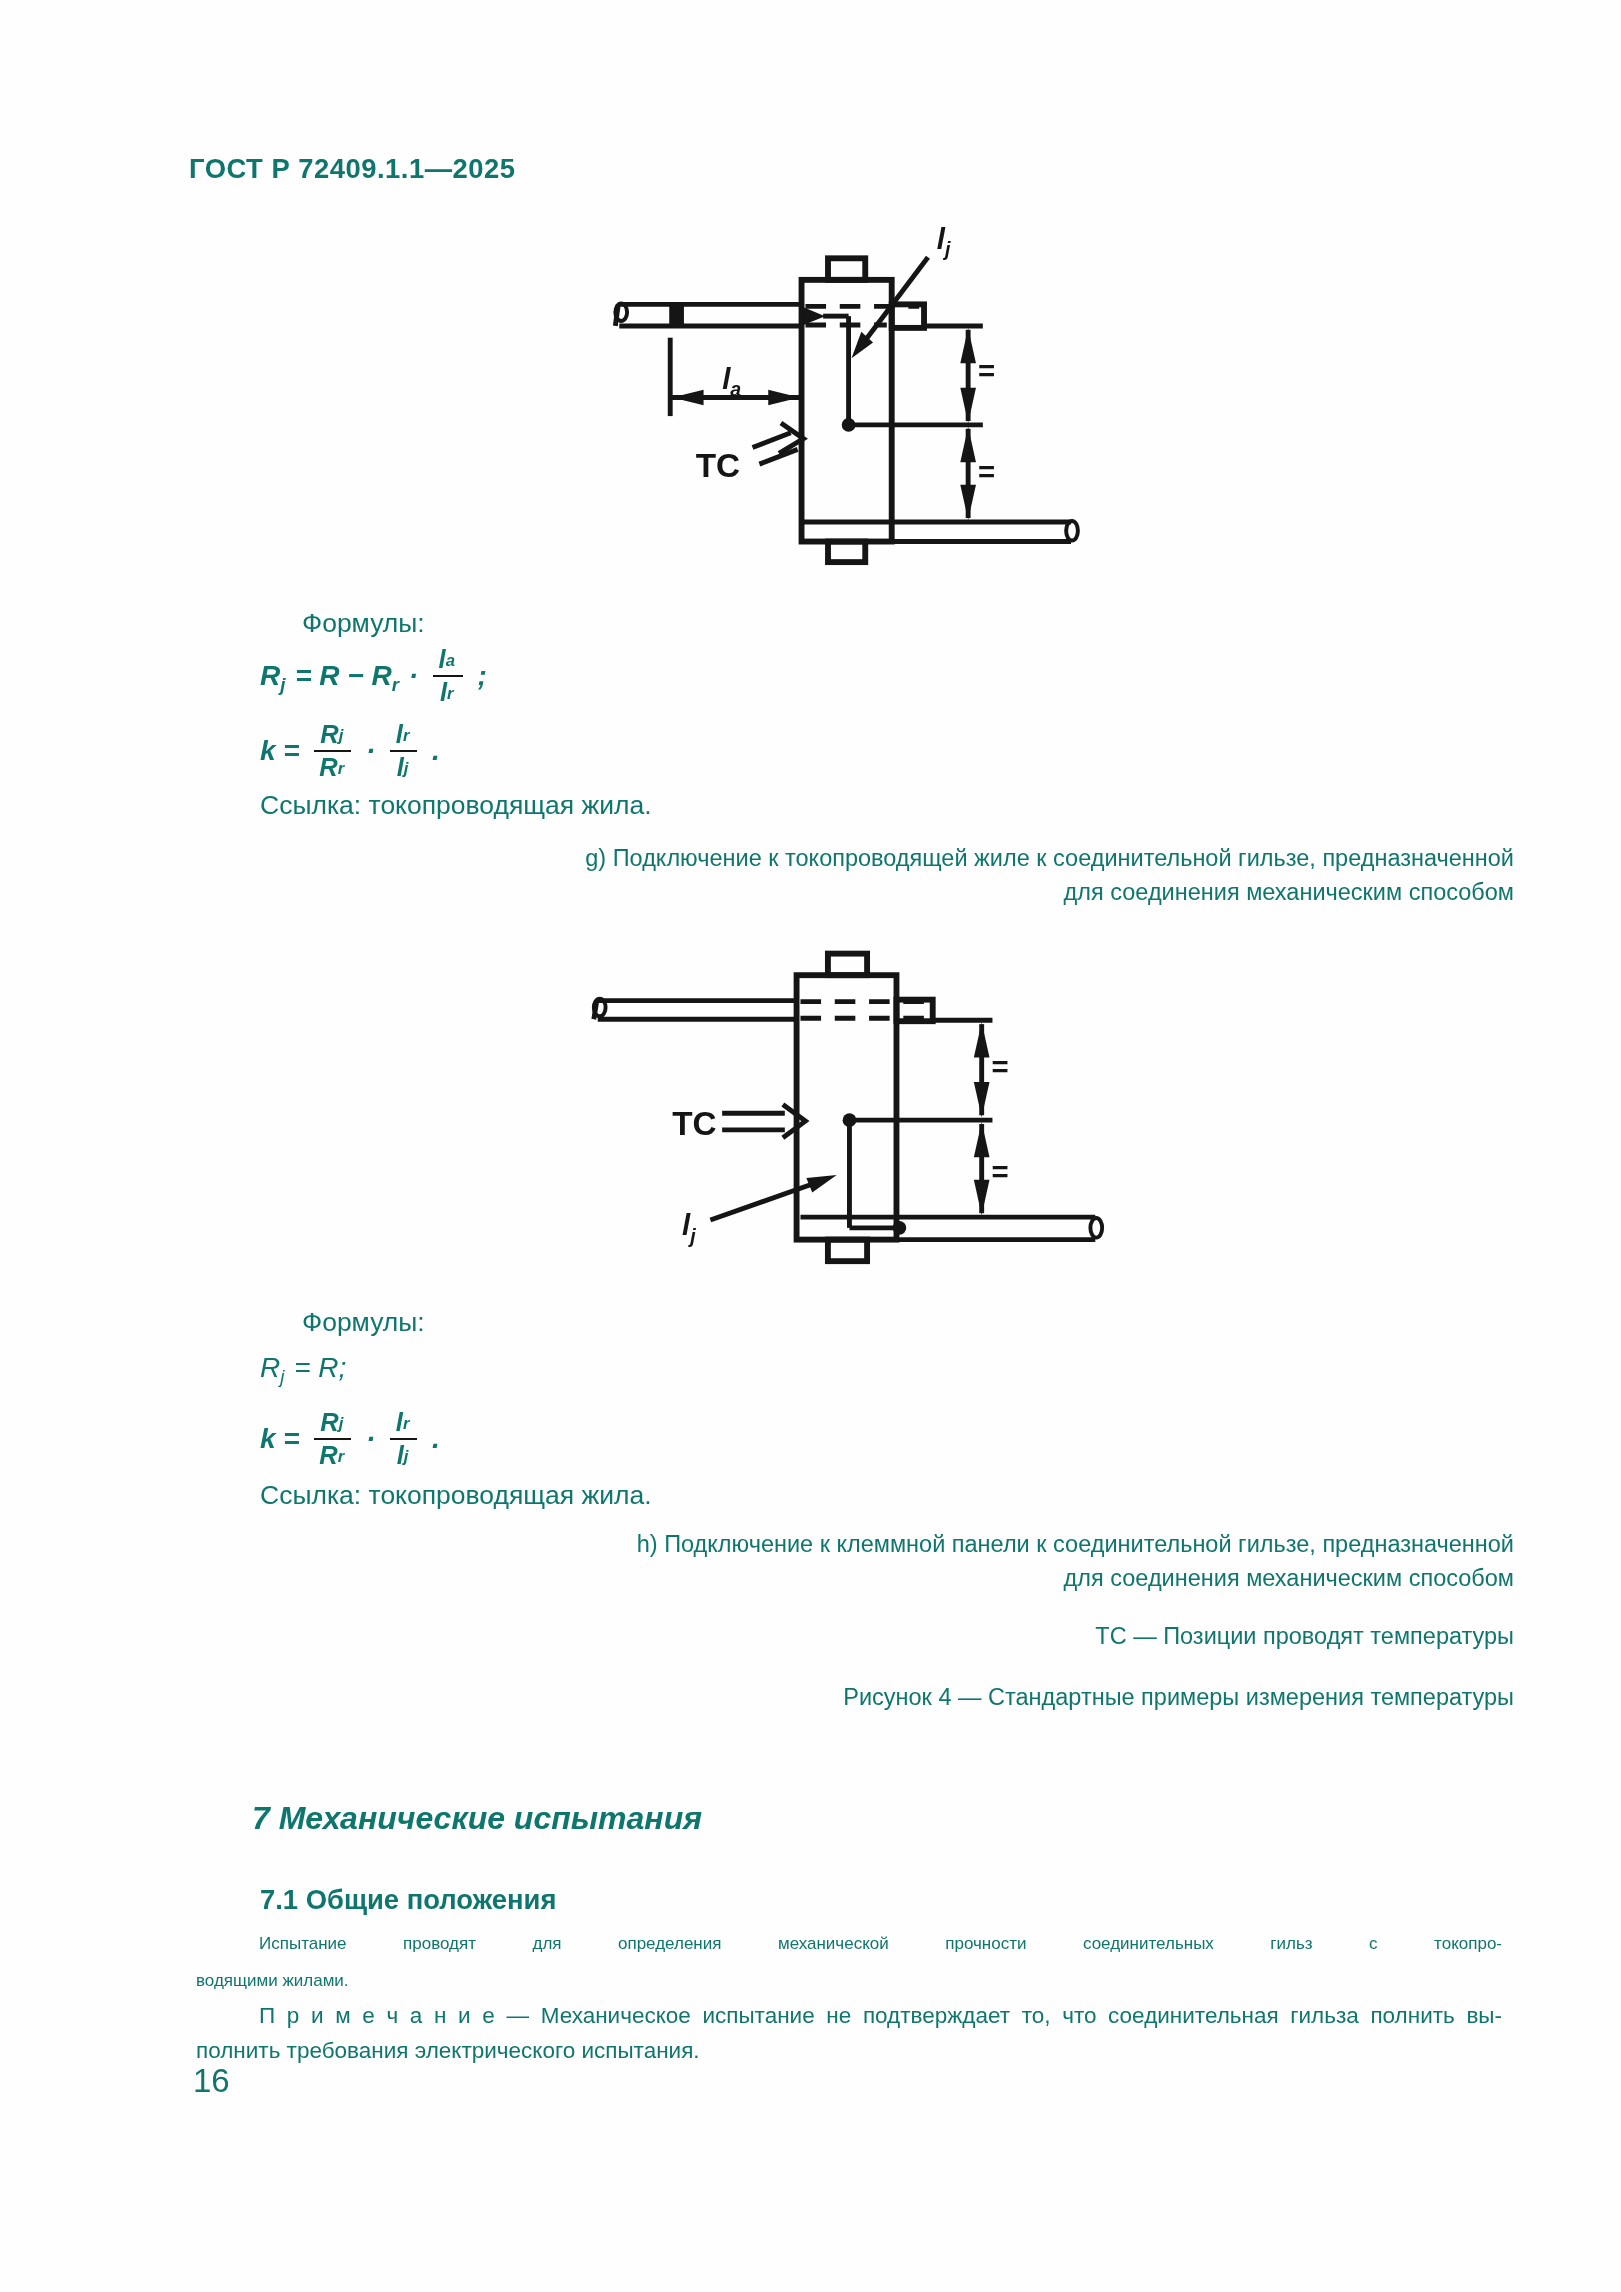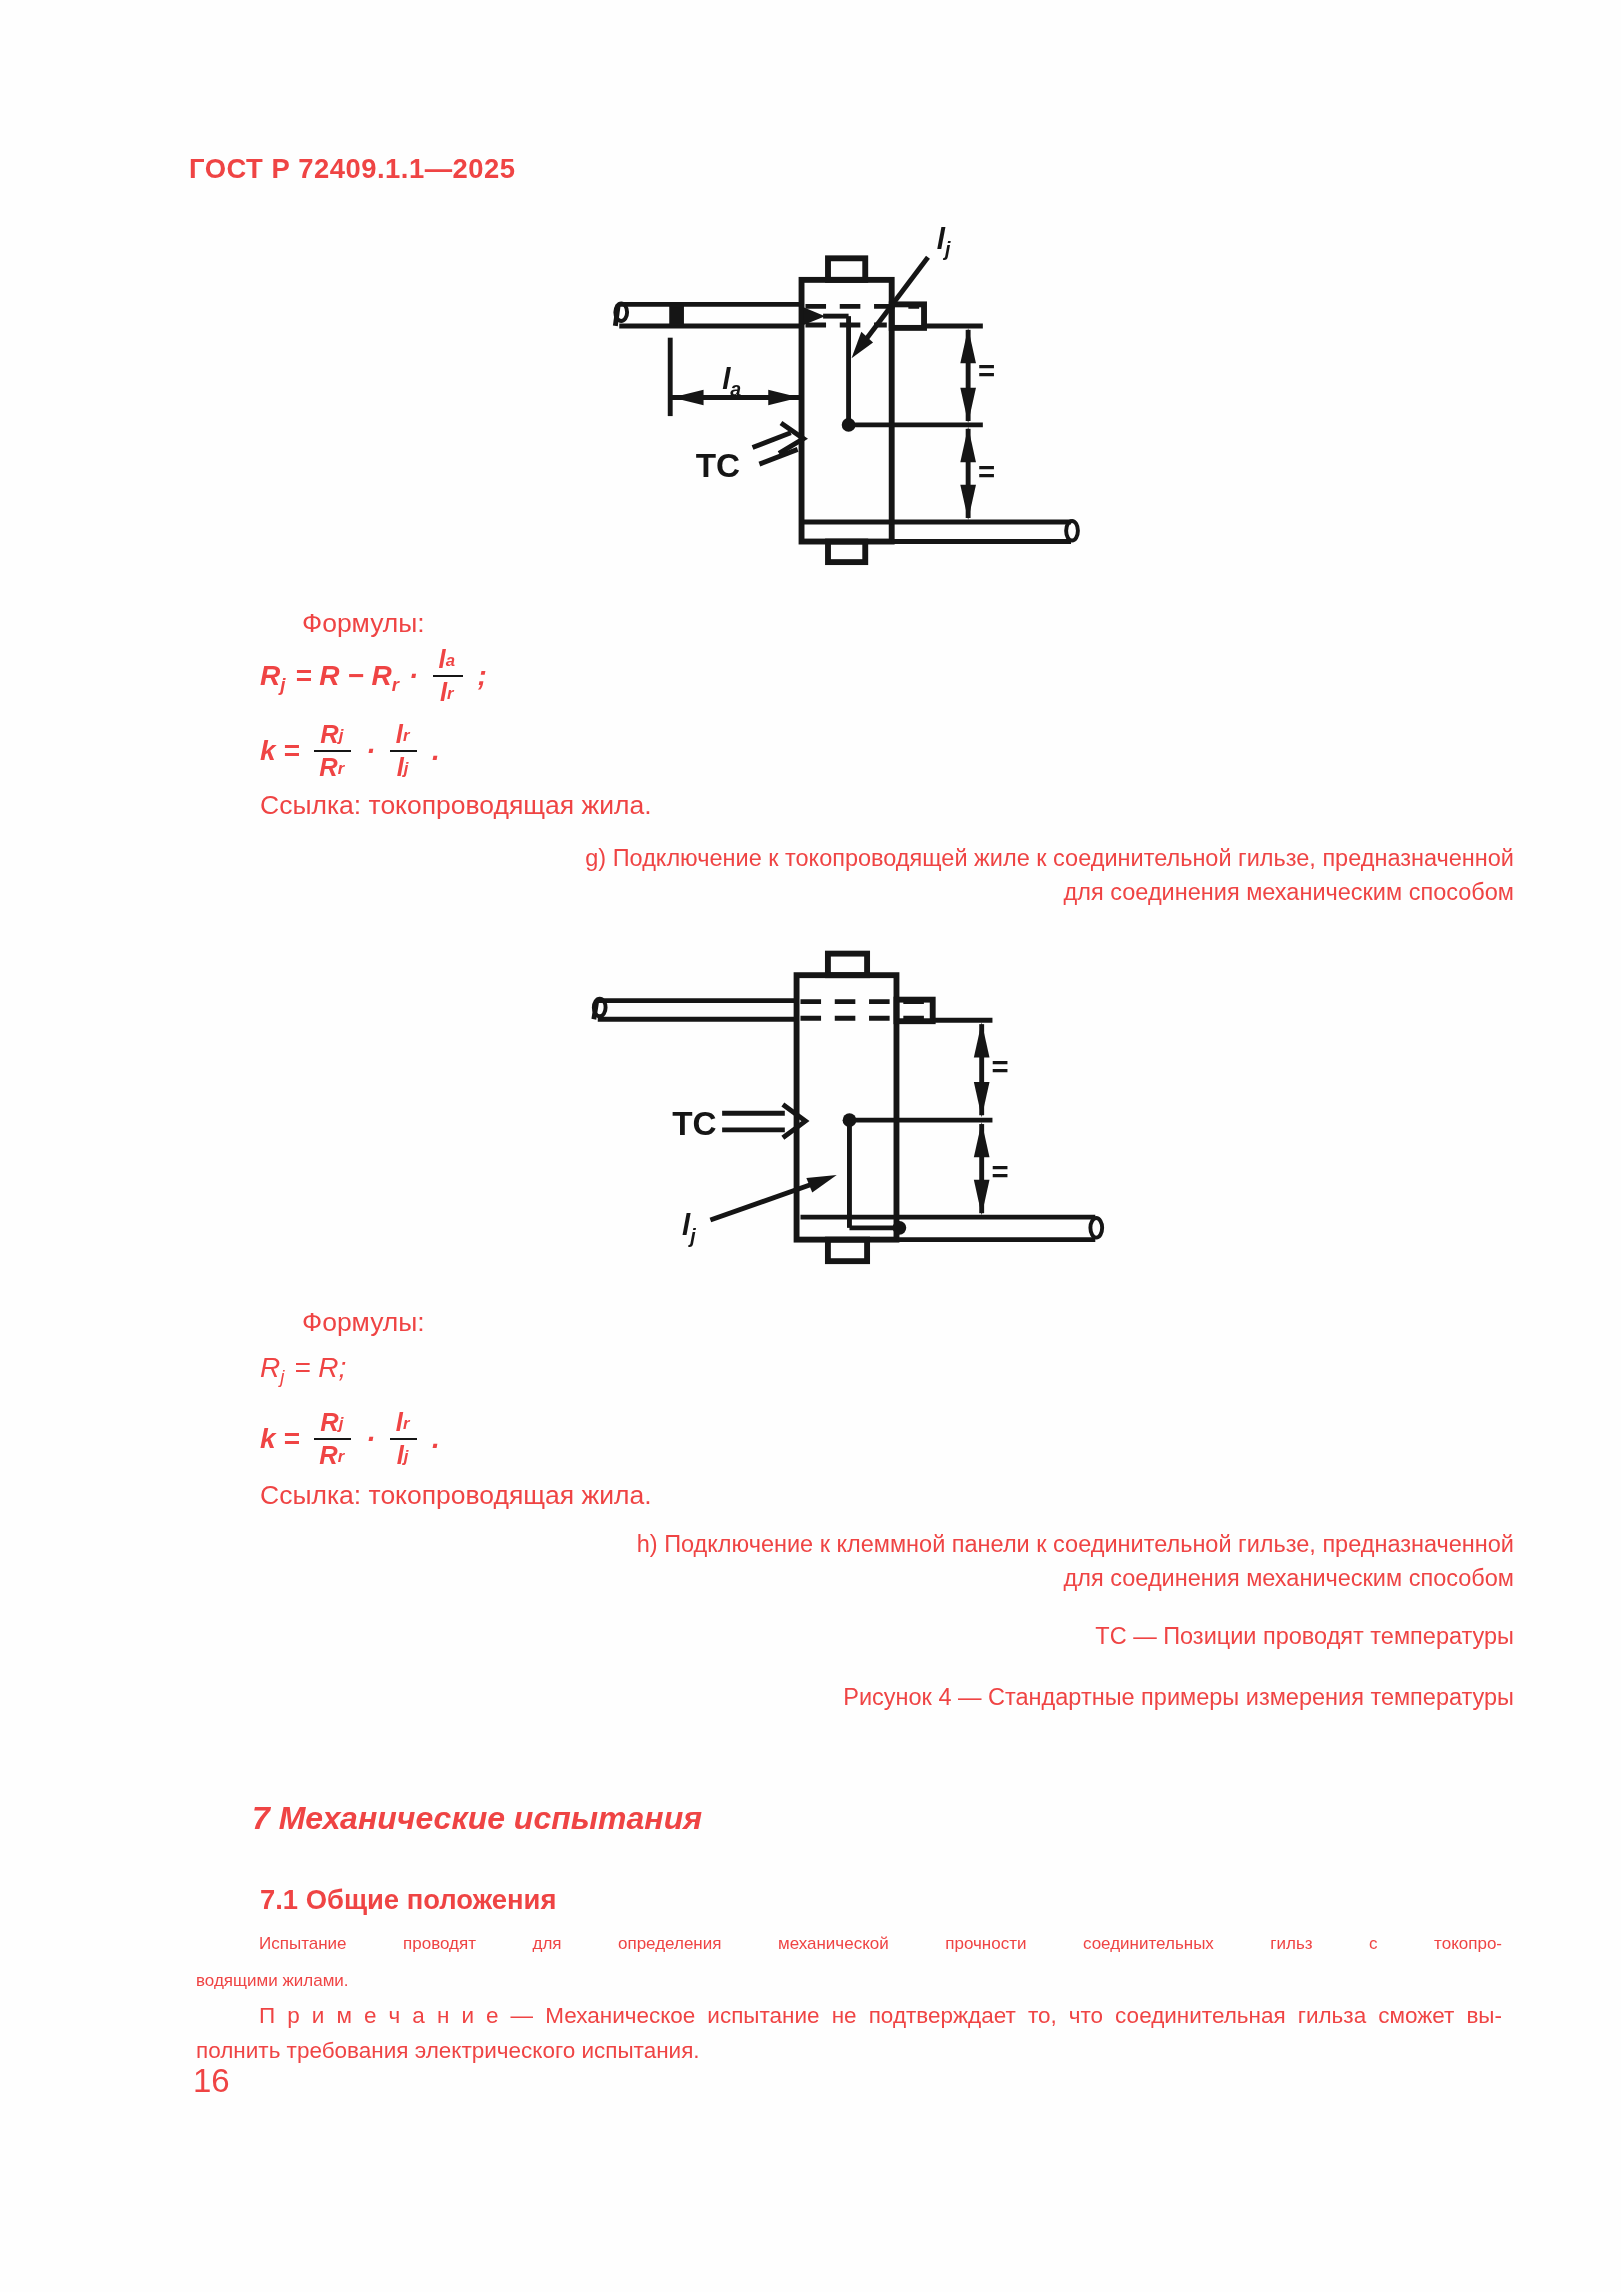--- a/index.html
+++ b/index.html
@@ -1,17 +1,17 @@
 <!DOCTYPE html>
 <html><head>
 <meta charset="utf-8">
 <style>
   html,body{margin:0;padding:0;background:#888;}
   .page{position:relative;width:1621px;height:2293px;background:#fefefe;
-        font-family:"Liberation Sans",sans-serif;color:#ef4444;overflow:hidden;}
+        font-family:"Liberation Sans",sans-serif;color:#0f766e;overflow:hidden;}
   .abs{position:absolute;}
   .header{left:189px;top:153px;font-size:27.4px;font-weight:bold;letter-spacing:0.5px;}
   .flabel{left:260px;font-size:26.5px;margin-left:42px;}
   .flabel-g{top:608px;} .flabel-h{top:1307px;}
   .formula{position:absolute;left:260px;display:flex;align-items:center;
            font-style:italic;font-weight:bold;font-size:28px;height:65px;}
   .formula-g1{top:643px;} .formula-g2{top:718px;}
   .formula-h1{top:1348px;font-weight:normal;height:39px;}
   .formula-h2{top:1406px;}
   .pre{white-space:pre;}
@@ -242,20 +242,20 @@
   <div class="abs centered legend">ТС — Позиции проводят температуры</div>
   <div class="abs centered figcaption">Рисунок 4 — Стандартные примеры измерения температуры</div>
 
   <div class="abs h7">7 Механические испытания</div>
   <div class="abs h71">7.1 Общие положения</div>
   <div class="abs para">
     <div class="l1">Испытание проводят для определения механической прочности соединительных гильз с токопро-</div>
     <div>водящими жилами.</div>
   </div>
   <div class="abs note">
-    <div class="l1">П р и м е ч а н и е  —  Механическое испытание не подтверждает то, что соединительная гильза сможет вы-</div>
+    <div class="l1">П р и м е ч а н и е  —  Механическое испытание не подтверждает то, что соединительная гильза полнить вы-</div>
     <div>полнить требования электрического испытания.</div>
   </div>
 
   <div class="abs pagenum">16</div>
 
 </div>
 
 
 </body></html>

